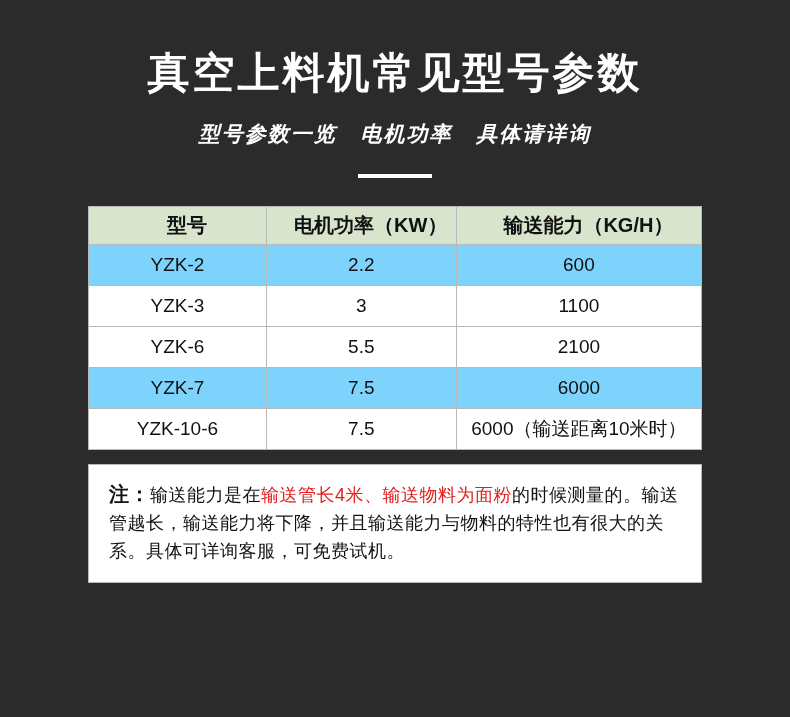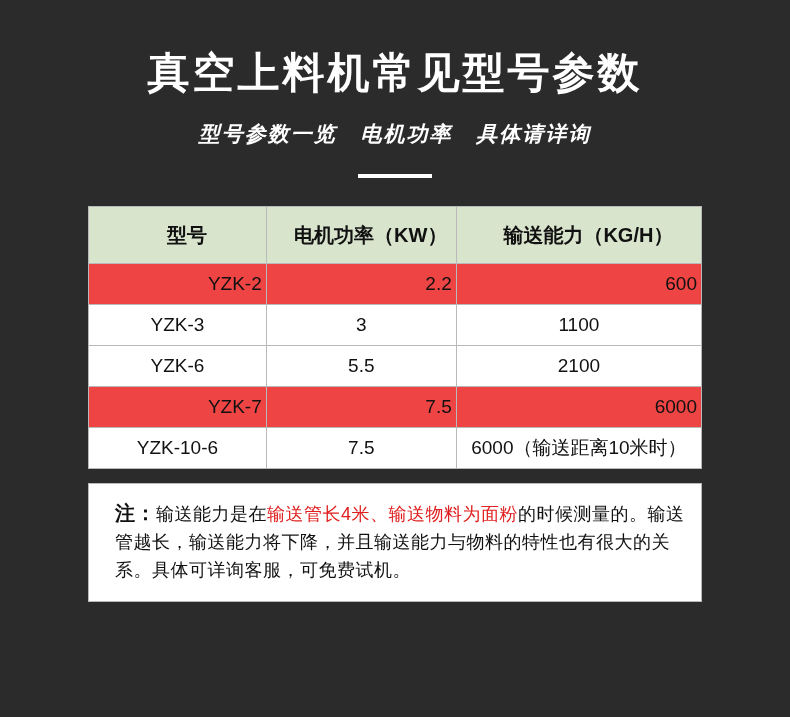--- a/index.html
+++ b/index.html
@@ -62,34 +62,34 @@
     color: #111111;
     font-size: 19px;
     height: 41px;
     padding: 0 4px;
     white-space: nowrap;
   }
   table.spec thead th {
     background: #d9e4cd;
     font-weight: bold;
     font-size: 20px;
-    height: 57px;
+    height: 38px;
     padding-left: 23px;
   }
   table.spec tbody tr.odd td { background: #ffffff; }
-  table.spec tbody tr.even td { background: #ef4444; text-align: right; }
+  table.spec tbody tr.even td { background: #7dd3fc; }
   .col-model { width: 29%; }
   .col-power { width: 31%; }
   .col-cap { width: 40%; }
   .note {
     margin: 14px auto 0 auto;
     width: 614px;
     background: #ffffff;
     border: 1px solid #b9b9b9;
-    padding: 14px 16px 16px 26px;
+    padding: 14px 16px 16px 20px;
     min-height: 108px;
   }
   .note p {
     margin: 0;
     font-size: 18px;
     line-height: 1.55;
     color: #111111;
     letter-spacing: 0.5px;
   }
   .note .note-label {

